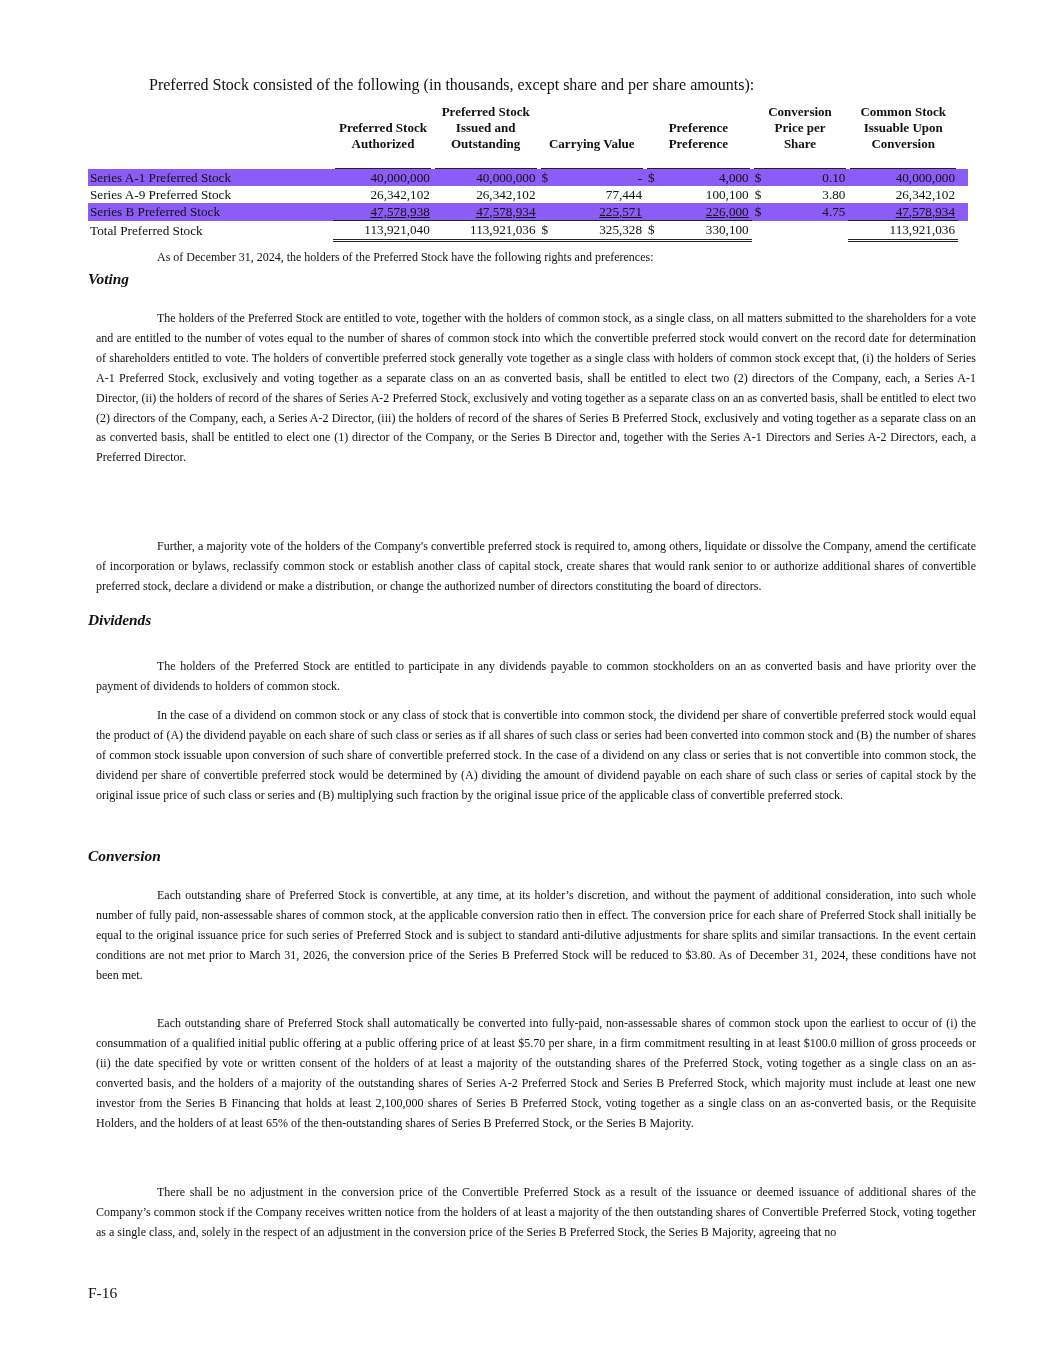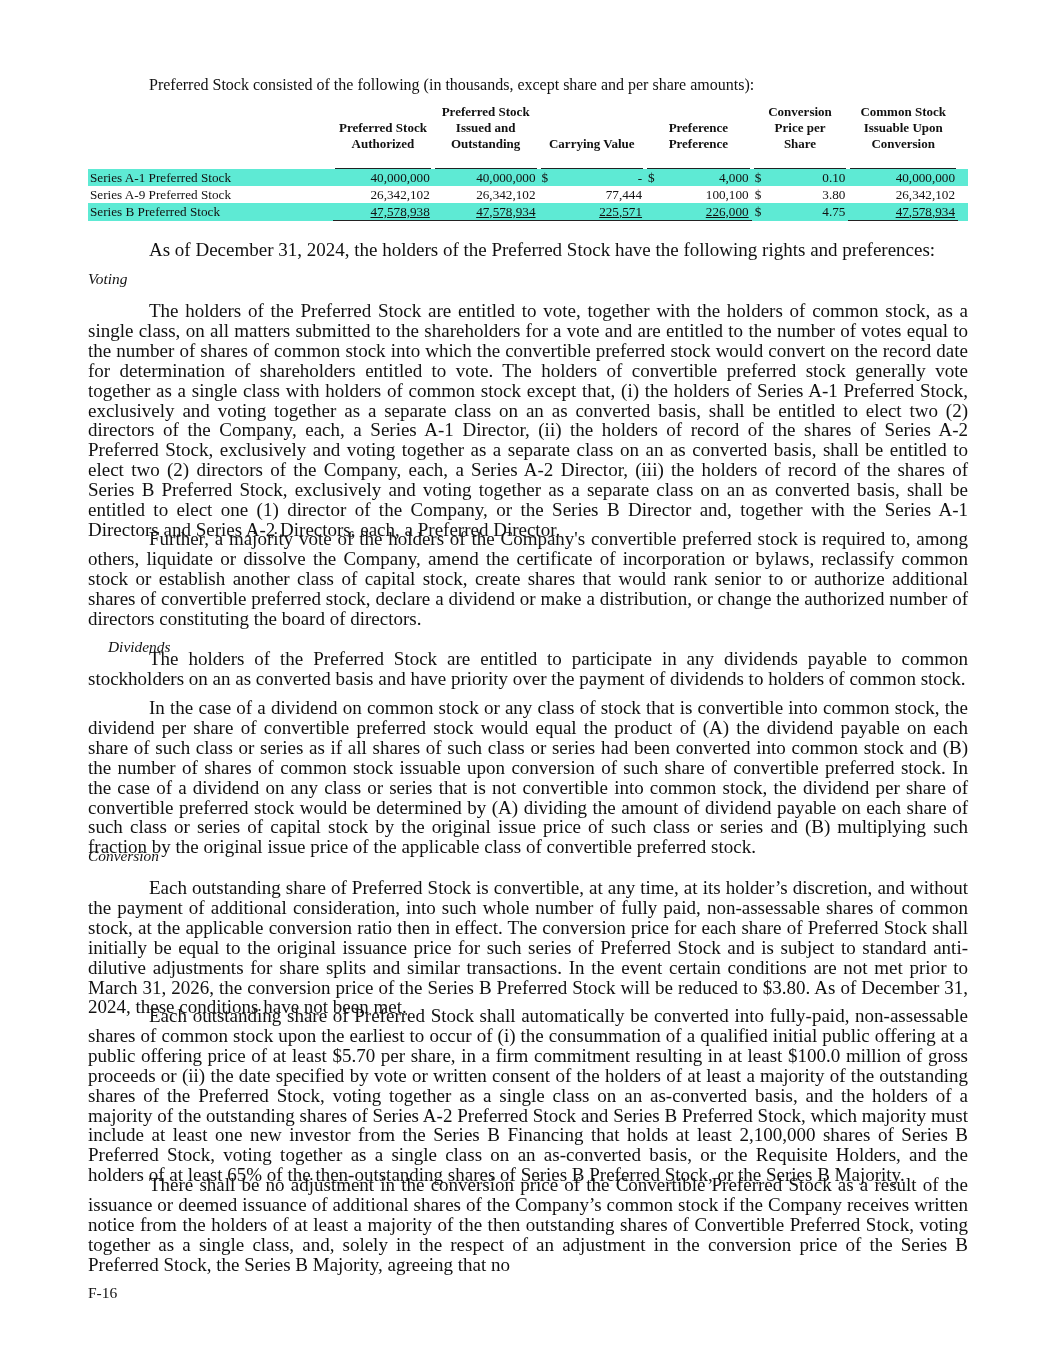--- a/index.html
+++ b/index.html
@@ -16,30 +16,30 @@
   }
   table.pref th {
     font-weight: bold; text-align: center; vertical-align: bottom; padding: 0;
     font-size: 13px; line-height: 16px;
   }
   table.pref th .hd { display: block; border-bottom: 1.5px solid #222; padding-bottom: 16px; margin: 0 2px; }
   table.pref td { padding: 0; height: 17px; white-space: nowrap; }
   table.pref td.lbl { padding-left: 2px; }
   table.pref td.num { text-align: right; padding-right: 3px; }
   table.pref td.cur { text-align: left; padding-left: 3px; width: 12px; }
-  tr.shade td { background: #5eead4; }
+  tr.shade td { background: #8b5cf6; }
   tr.total td { height: 18px; }
   .ul { border-bottom: 1px solid #222; text-decoration: underline; }
   .dbl { border-bottom: 3px double #222; }
   .cell-span { display:block; }
   p.body {
-    position: absolute; left: 0; width: 880px; margin: 0;
-    text-align: justify; line-height: 19.9px; text-indent: 61px; font-size: 19px;
+    position: absolute; left: 0; width: 880px; margin: 8px;
+    text-align: justify; line-height: 19.9px; text-indent: 61px; font-size: 12px;
   }
-  .heading { position: absolute; left: 0; margin: 0; font-weight: normal; font-style: italic; font-size: 15.4px; }
+  .heading { position: absolute; left: 0; margin: 0; font-weight: bold; font-style: italic; font-size: 15.4px; }
   .footer { position: absolute; top: 1284px; left: 0; width: 880px; text-align: left; font-size: 15.5px; }
 </style>
 </head>
 <body>
 
 <div class="page">
 
   <div class="intro">Preferred Stock consisted of the following (in thousands, except share and per share amounts):</div>
 
   <table class="pref">
@@ -133,30 +133,43 @@
         <td class="num ul">47,578,934</td>
         <td class="cur ul"></td>
         <td class="num ul">225,571</td>
         <td class="cur ul"></td>
         <td class="num ul">226,000</td>
         <td class="cur">$</td>
         <td class="num">4.75</td>
         <td class="num ul">47,578,934</td>
         <td></td>
       </tr>
+      <tr class="total">
+        <td class="lbl">Total Preferred Stock</td>
+        <td class="num dbl">113,921,040</td>
+        <td class="num dbl">113,921,036</td>
+        <td class="cur dbl">$</td>
+        <td class="num dbl">325,328</td>
+        <td class="cur dbl">$</td>
+        <td class="num dbl">330,100</td>
+        <td class="cur"></td>
+        <td class="num"></td>
+        <td class="num dbl">113,921,036</td>
+        <td></td>
+      </tr>
     </tbody>
   </table>
 
   <p class="body" style="top:240px; text-indent:61px;">As of December 31, 2024, the holders of the Preferred Stock have the following rights and preferences:</p>
 
   <div class="heading" style="top:270px;">Voting</div>
   <p class="body" style="top:301px;">The holders of the Preferred Stock are entitled to vote, together with the holders of common stock, as a single class, on all matters submitted to the shareholders for a vote and are entitled to the number of votes equal to the number of shares of common stock into which the convertible preferred stock would convert on the record date for determination of shareholders entitled to vote. The holders of convertible preferred stock generally vote together as a single class with holders of common stock except that, (i) the holders of Series A-1 Preferred Stock, exclusively and voting together as a separate class on an as converted basis, shall be entitled to elect two (2) directors of the Company, each, a Series A-1 Director, (ii) the holders of record of the shares of Series A-2 Preferred Stock, exclusively and voting together as a separate class on an as converted basis, shall be entitled to elect two (2) directors of the Company, each, a Series A-2 Director, (iii) the holders of record of the shares of Series B Preferred Stock, exclusively and voting together as a separate class on an as converted basis, shall be entitled to elect one (1) director of the Company, or the Series B Director and, together with the Series A-1 Directors and Series A-2 Directors, each, a Preferred Director.</p>
   <p class="body" style="top:529px;">Further, a majority vote of the holders of the Company's convertible preferred stock is required to, among others, liquidate or dissolve the Company, amend the certificate of incorporation or bylaws, reclassify common stock or establish another class of capital stock, create shares that would rank senior to or authorize additional shares of convertible preferred stock, declare a dividend or make a distribution, or change the authorized number of directors constituting the board of directors.</p>
 
-  <div class="heading" style="top:638px;margin-left:20px;">Dividends</div>
+  <div class="heading" style="top:611px;">Dividends</div>
   <p class="body" style="top:649px;">The holders of the Preferred Stock are entitled to participate in any dividends payable to common stockholders on an as converted basis and have priority over the payment of dividends to holders of common stock.</p>
   <p class="body" style="top:698px;">In the case of a dividend on common stock or any class of stock that is convertible into common stock, the dividend per share of convertible preferred stock would equal the product of (A) the dividend payable on each share of such class or series as if all shares of such class or series had been converted into common stock and (B) the number of shares of common stock issuable upon conversion of such share of convertible preferred stock. In the case of a dividend on any class or series that is not convertible into common stock, the dividend per share of convertible preferred stock would be determined by (A) dividing the amount of dividend payable on each share of such class or series of capital stock by the original issue price of such class or series and (B) multiplying such fraction by the original issue price of the applicable class of convertible preferred stock.</p>
 
   <div class="heading" style="top:847px;">Conversion</div>
   <p class="body" style="top:878px;">Each outstanding share of Preferred Stock is convertible, at any time, at its holder’s discretion, and without the payment of additional consideration, into such whole number of fully paid, non-assessable shares of common stock, at the applicable conversion ratio then in effect. The conversion price for each share of Preferred Stock shall initially be equal to the original issuance price for such series of Preferred Stock and is subject to standard anti-dilutive adjustments for share splits and similar transactions. In the event certain conditions are not met prior to March 31, 2026, the conversion price of the Series B Preferred Stock will be reduced to $3.80. As of December 31, 2024, these conditions have not been met.</p>
   <p class="body" style="top:1006px;">Each outstanding share of Preferred Stock shall automatically be converted into fully-paid, non-assessable shares of common stock upon the earliest to occur of (i) the consummation of a qualified initial public offering at a public offering price of at least $5.70 per share, in a firm commitment resulting in at least $100.0 million of gross proceeds or (ii) the date specified by vote or written consent of the holders of at least a majority of the outstanding shares of the Preferred Stock, voting together as a single class on an as-converted basis, and the holders of a majority of the outstanding shares of Series A-2 Preferred Stock and Series B Preferred Stock, which majority must include at least one new investor from the Series B Financing that holds at least 2,100,000 shares of Series B Preferred Stock, voting together as a single class on an as-converted basis, or the Requisite Holders, and the holders of at least 65% of the then-outstanding shares of Series B Preferred Stock, or the Series B Majority.</p>
   <p class="body" style="top:1175px;">There shall be no adjustment in the conversion price of the Convertible Preferred Stock as a result of the issuance or deemed issuance of additional shares of the Company’s common stock if the Company receives written notice from the holders of at least a majority of the then outstanding shares of Convertible Preferred Stock, voting together as a single class, and, solely in the respect of an adjustment in the conversion price of the Series B Preferred Stock, the Series B Majority, agreeing that no</p>
 
   <div class="footer">F-16</div>
 </div>

